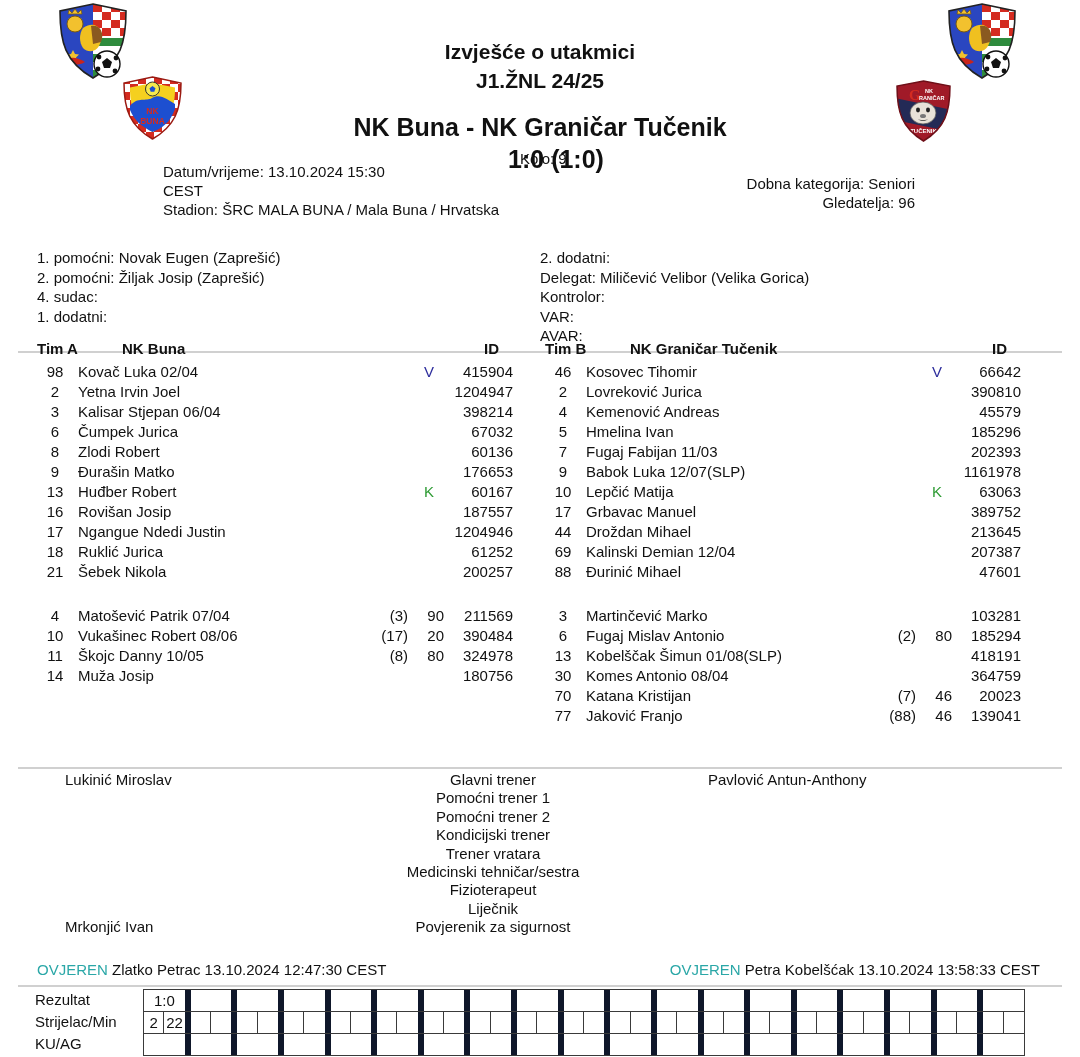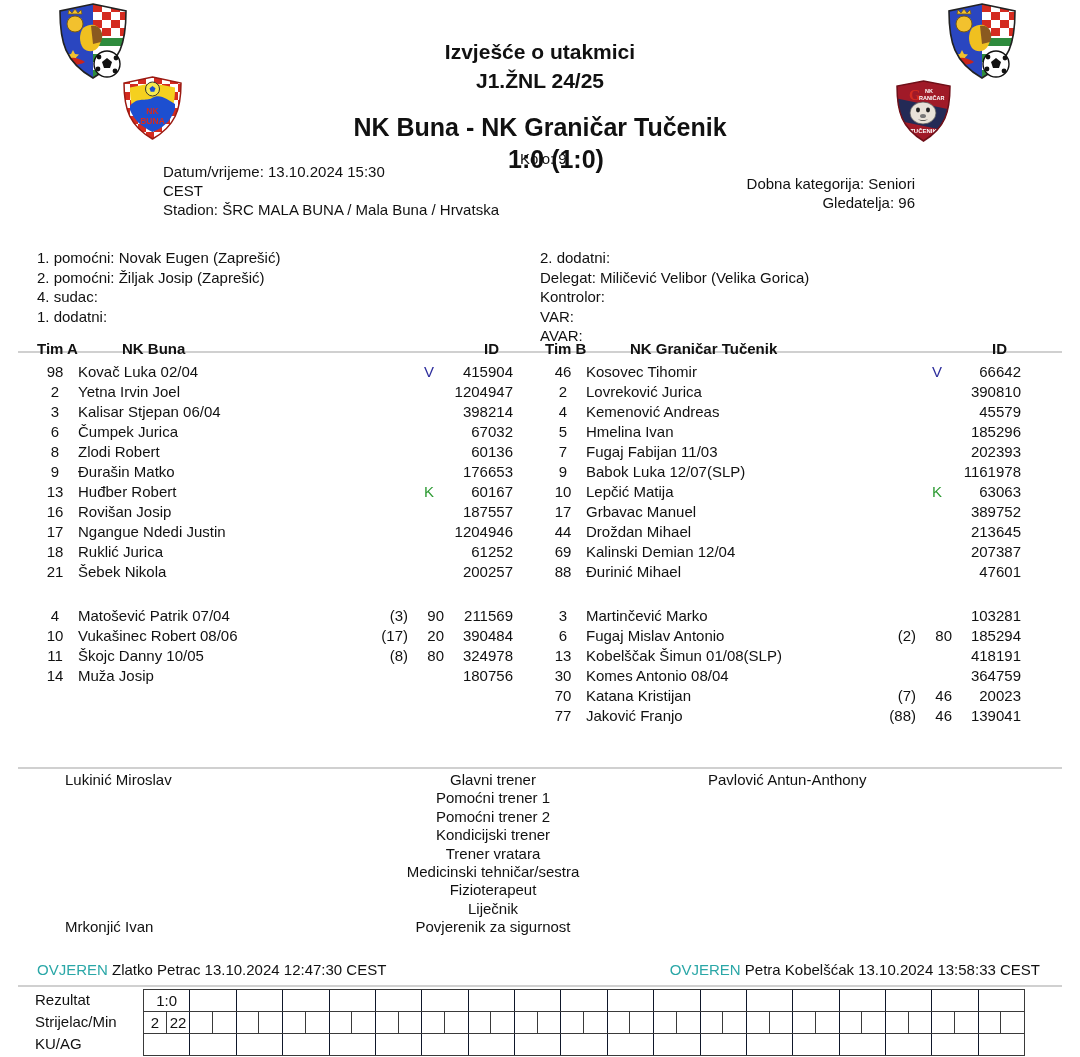--- a/index.html
+++ b/index.html
@@ -56,21 +56,21 @@
   .cert-l{position:absolute;left:37px;top:961px;}
   .cert-r{position:absolute;right:40px;top:961px;text-align:right;}
   .cert-status{font-weight:normal;}
 
   
   .tl-labels{position:absolute;left:35px;top:989px;}
   .tl-labels div{height:22px;line-height:22px;}
   .tl-table{position:absolute;left:143px;top:989px;width:882px;border:1px solid #3a3a3a;box-sizing:border-box;background:#fff;}
   .tl-row{display:flex;height:21px;border-bottom:1px solid #3a3a3a;}
   .tl-row:last-child{border-bottom:none;}
-  .tl-cell{flex:1;border-right:1px solid #0f172a;display:flex;align-items:center;justify-content:center;font-size:15px;box-sizing:border-box;}
+  .tl-cell{flex:1;border-right:6px solid #0f172a;display:flex;align-items:center;justify-content:center;font-size:15px;box-sizing:border-box;}
   .tl-cell:last-child{border-right:none;}
   .tl-cell.split{padding:0;}
   .tl-half{width:50%;height:100%;display:flex;align-items:center;justify-content:center;border-right:1px solid #3a3a3a;box-sizing:border-box;}
   .tl-half:last-child{border-right:none;}
 </style>
 </head>
 <body>
 
 <div class="page">
 

